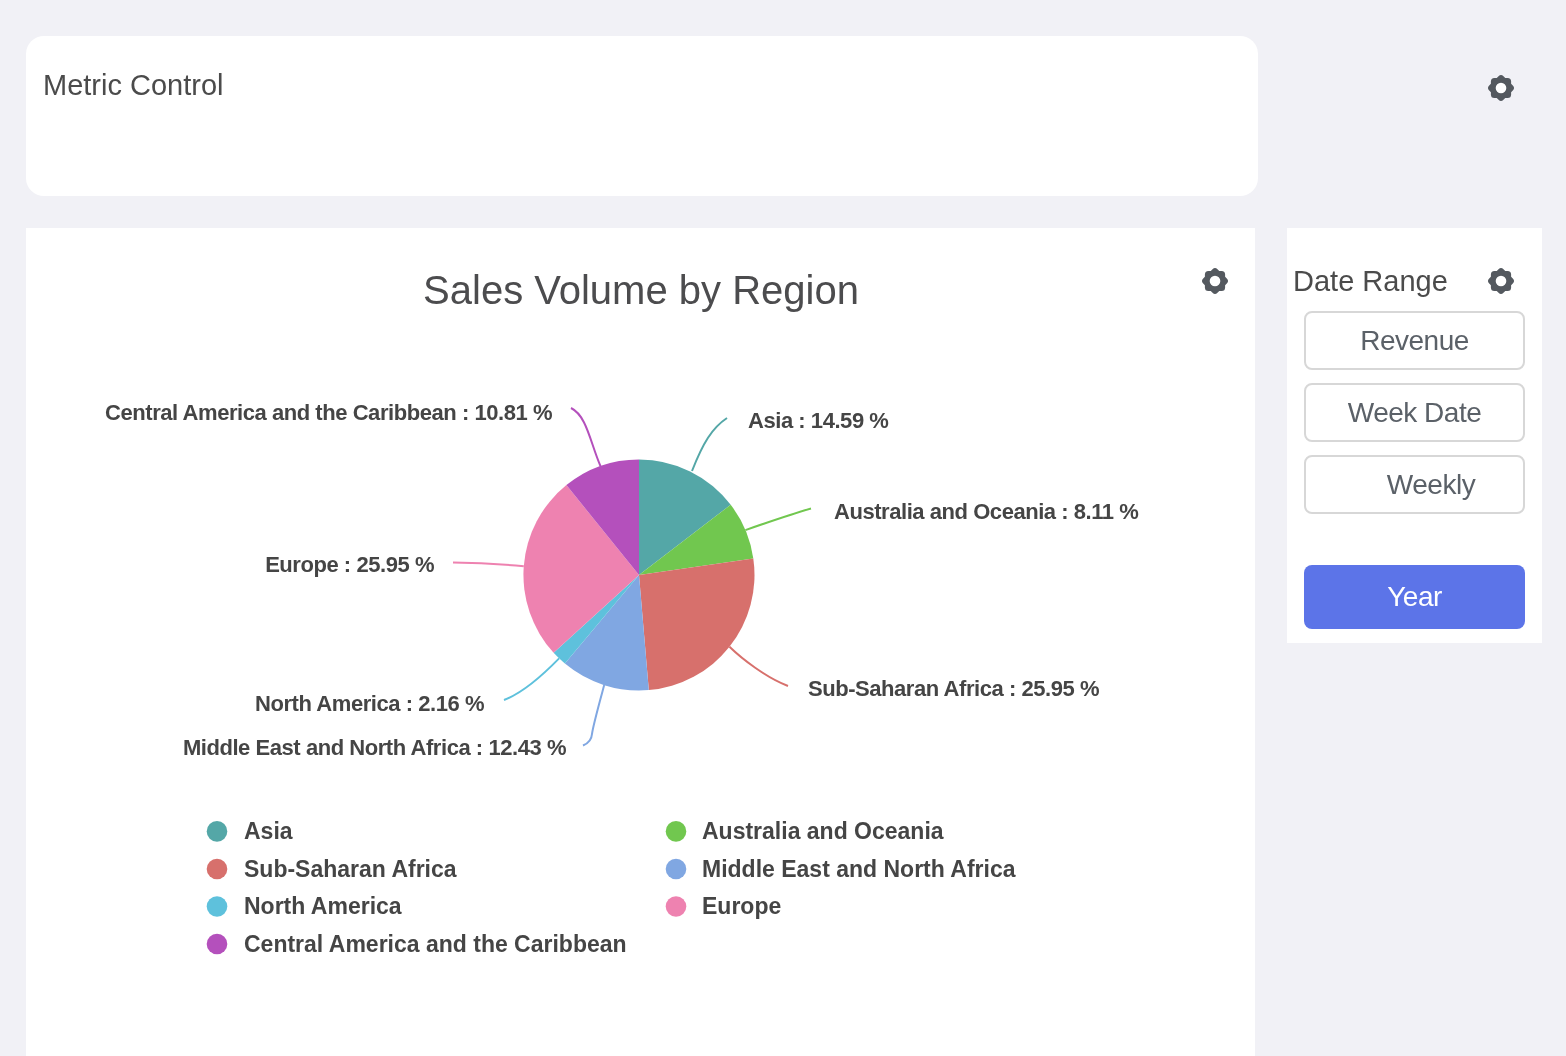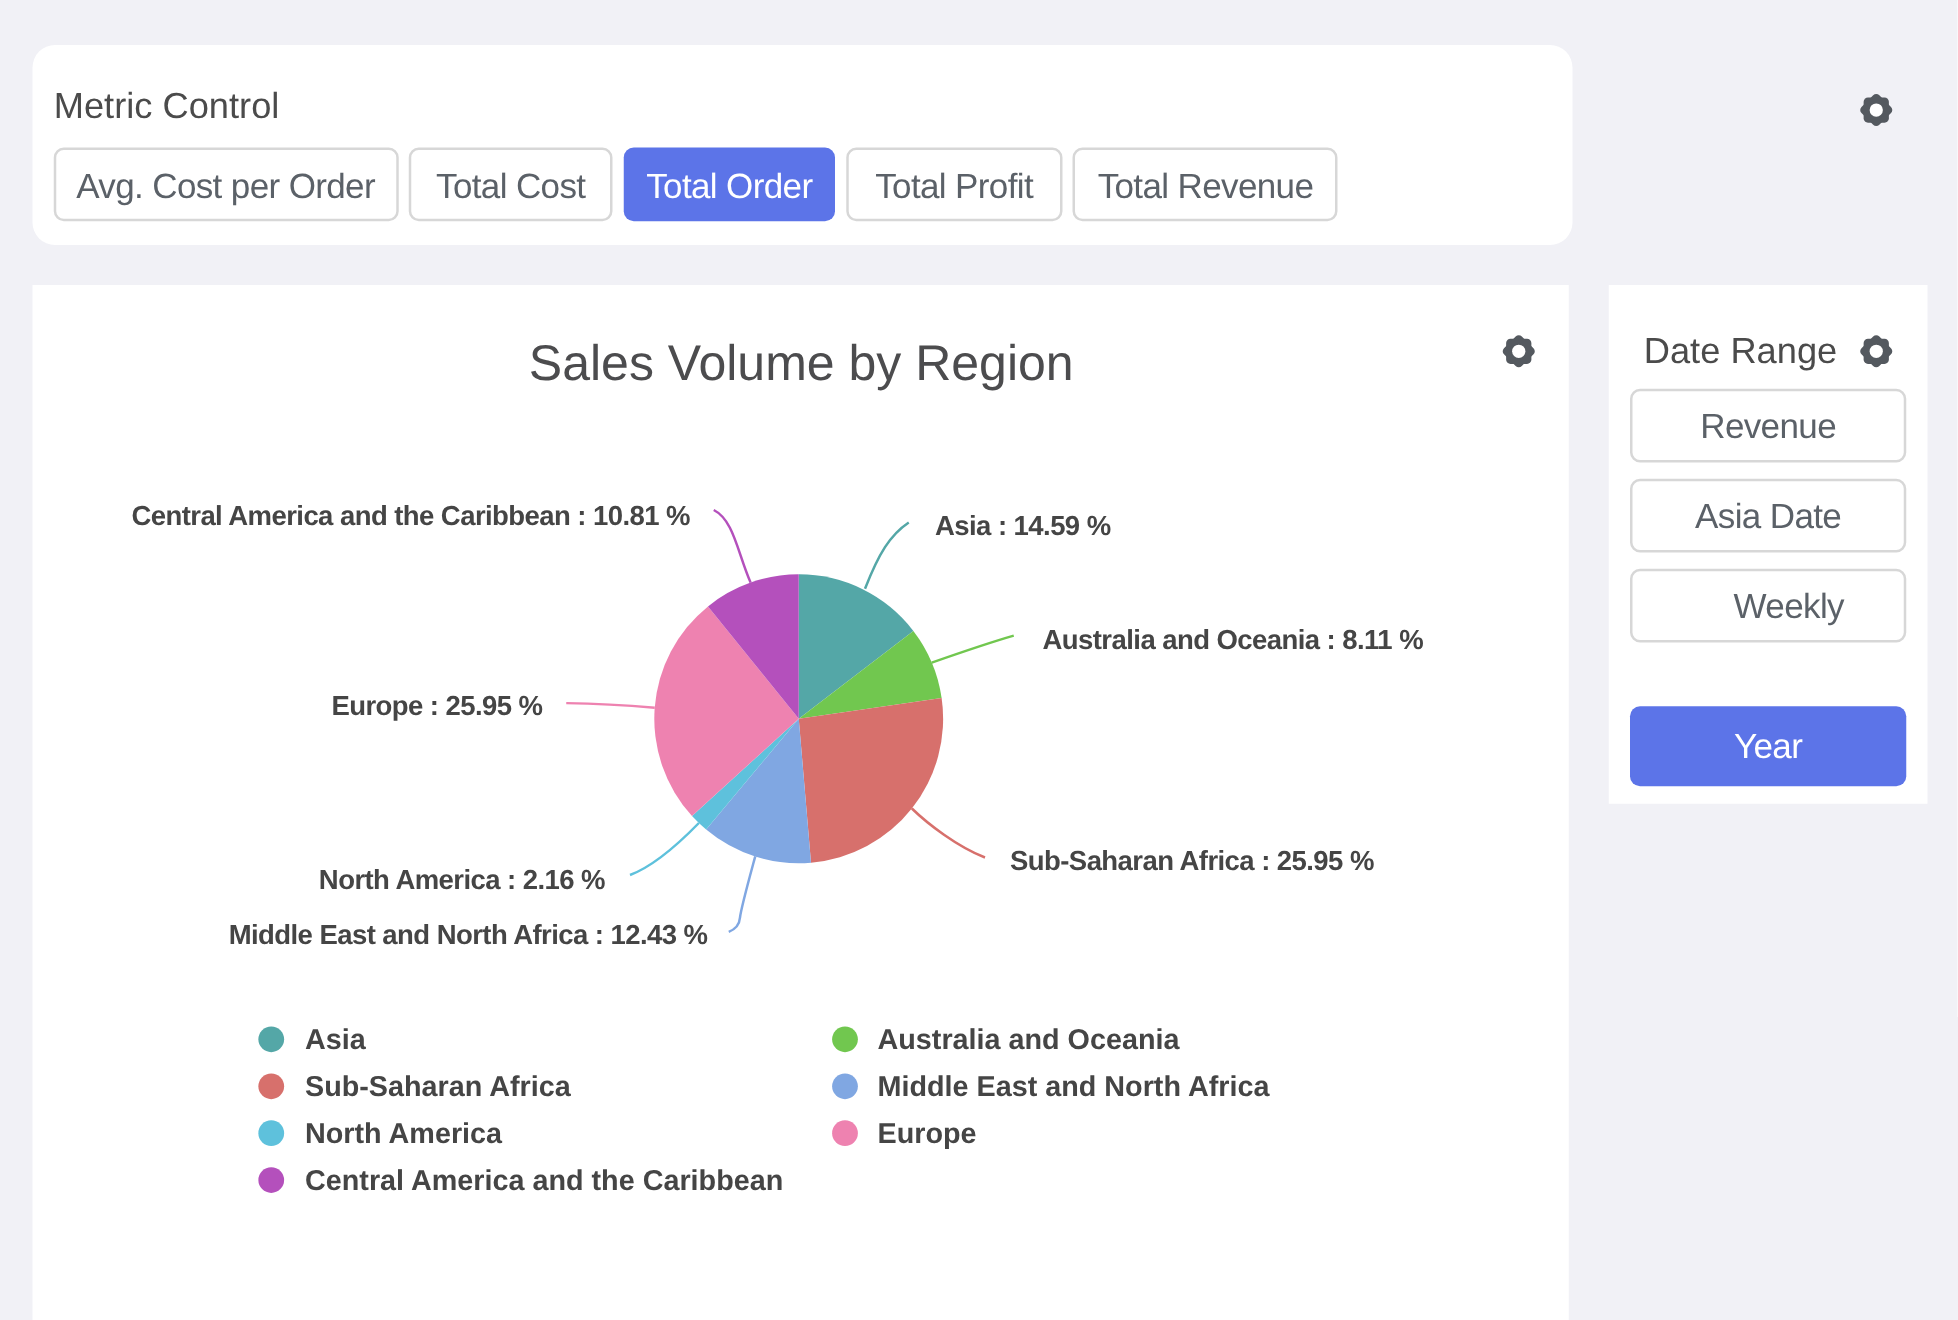--- a/index.html
+++ b/index.html
@@ -15,27 +15,20 @@
   .btn.active{background:#5c74e8;border:none;color:#fff;}
   .gear{position:absolute;width:28px;height:28px;}
   .dbtn{position:absolute;left:17px;width:221px;height:59px;box-sizing:border-box;border:2px solid #d7d7d7;border-radius:8px;background:#fff;color:#5b6168;font-size:28px;display:flex;align-items:center;justify-content:center;padding-top:0px;letter-spacing:-0.5px;}
   .dbtn.active{background:#5c74e8;border:none;color:#fff;margin-top:40px;}
 </style>
 </head>
 <body>
 
 <div class="card" id="topcard">
   <div class="htitle" style="left:17px;top:33px;">Metric Control</div>
-  <div class="btnrow">
-    <div class="btn" style="width:276px;">Avg. Cost per Order</div>
-    <div class="btn" style="width:163px;">Total Cost</div>
-    <div class="btn active" style="width:169.5px;">Total Order</div>
-    <div class="btn" style="width:173px;">Total Profit</div>
-    <div class="btn" style="width:212px;">Total Revenue</div>
-  </div>
   <svg class="gear" style="left:1461px;top:38px;" viewBox="0 0 28 28">
     <g fill="#54595f">
       <rect x="3.9" y="3.9" width="20.2" height="20.2" rx="3.5"></rect>
       <rect x="3.9" y="3.9" width="20.2" height="20.2" rx="3.5" transform="rotate(45 14 14)"></rect>
     </g>
     <circle cx="14" cy="14" r="5.3" fill="#fff"></circle>
   </svg>
 </div>
 
 <div class="card" id="chartcard">
@@ -88,25 +81,25 @@
   <svg class="gear" style="left:1175px;top:39px;" viewBox="0 0 28 28">
     <g fill="#54595f">
       <rect x="3.9" y="3.9" width="20.2" height="20.2" rx="3.5"></rect>
       <rect x="3.9" y="3.9" width="20.2" height="20.2" rx="3.5" transform="rotate(45 14 14)"></rect>
     </g>
     <circle cx="14" cy="14" r="5.3" fill="#fff"></circle>
   </svg>
 </div>
 
 <div class="card" id="datecard">
-  <div class="htitle" style="left:28px;top:37px;">Date Range</div>
+  <div class="htitle" style="left:6px;top:37px;">Date Range</div>
   <svg class="gear" style="left:200px;top:39px;" viewBox="0 0 28 28">
     <g fill="#54595f">
       <rect x="3.9" y="3.9" width="20.2" height="20.2" rx="3.5"></rect>
       <rect x="3.9" y="3.9" width="20.2" height="20.2" rx="3.5" transform="rotate(45 14 14)"></rect>
     </g>
     <circle cx="14" cy="14" r="5.3" fill="#fff"></circle>
   </svg>
   <div class="dbtn" style="top:83px;">Revenue</div>
-  <div class="dbtn" style="top:155px;">Asia Date</div>
+  <div class="dbtn" style="top:155px;">Week Date</div>
   <div class="dbtn" style="top:227px;padding-left:33px;">Weekly</div>
   <div class="dbtn active" style="top:297px;height:64px;">Year</div>
 </div>
 
 </body></html>

